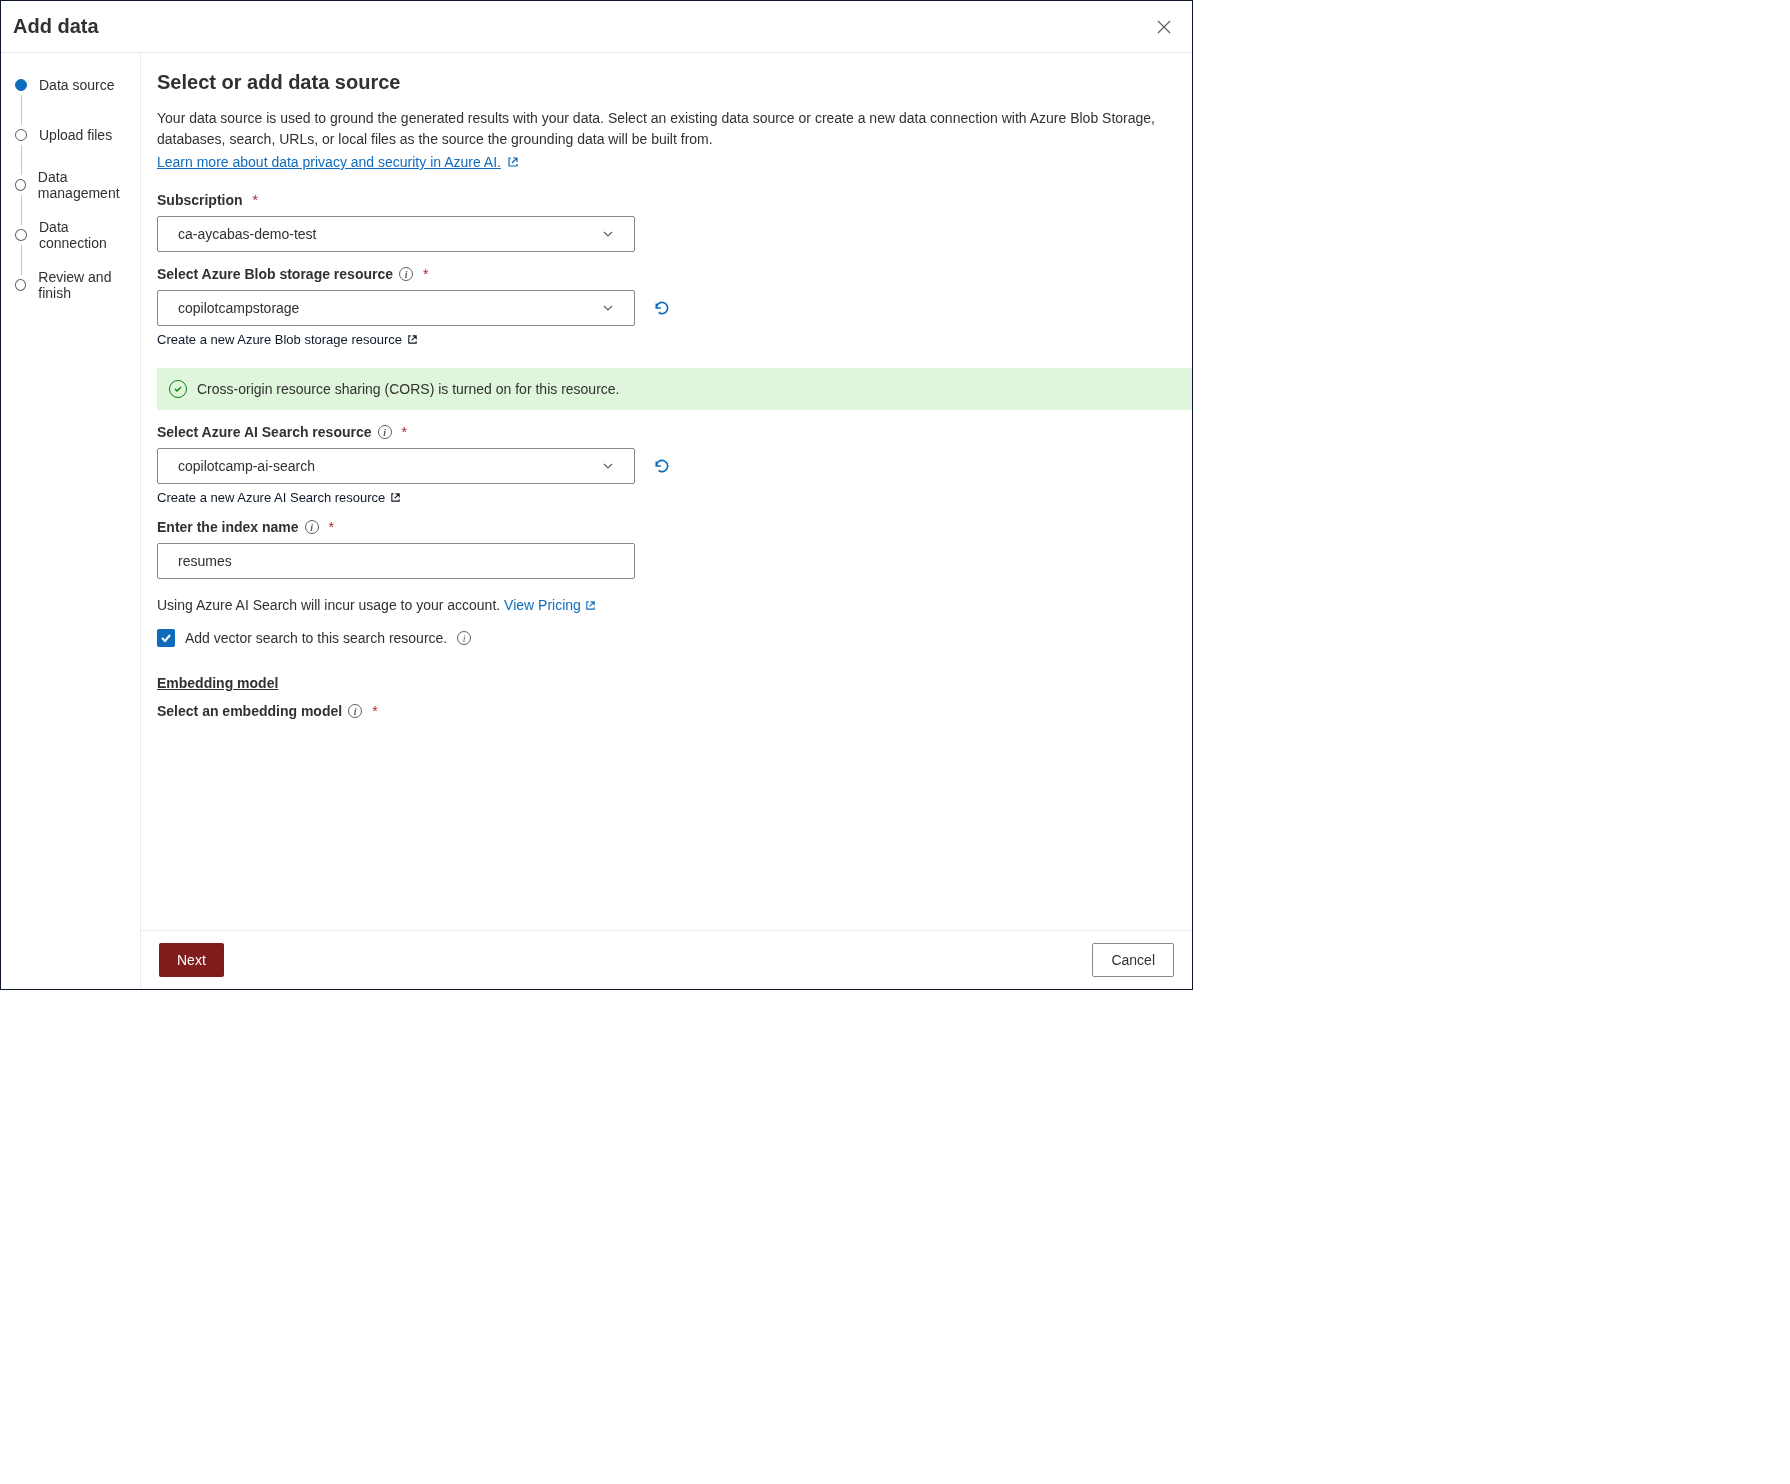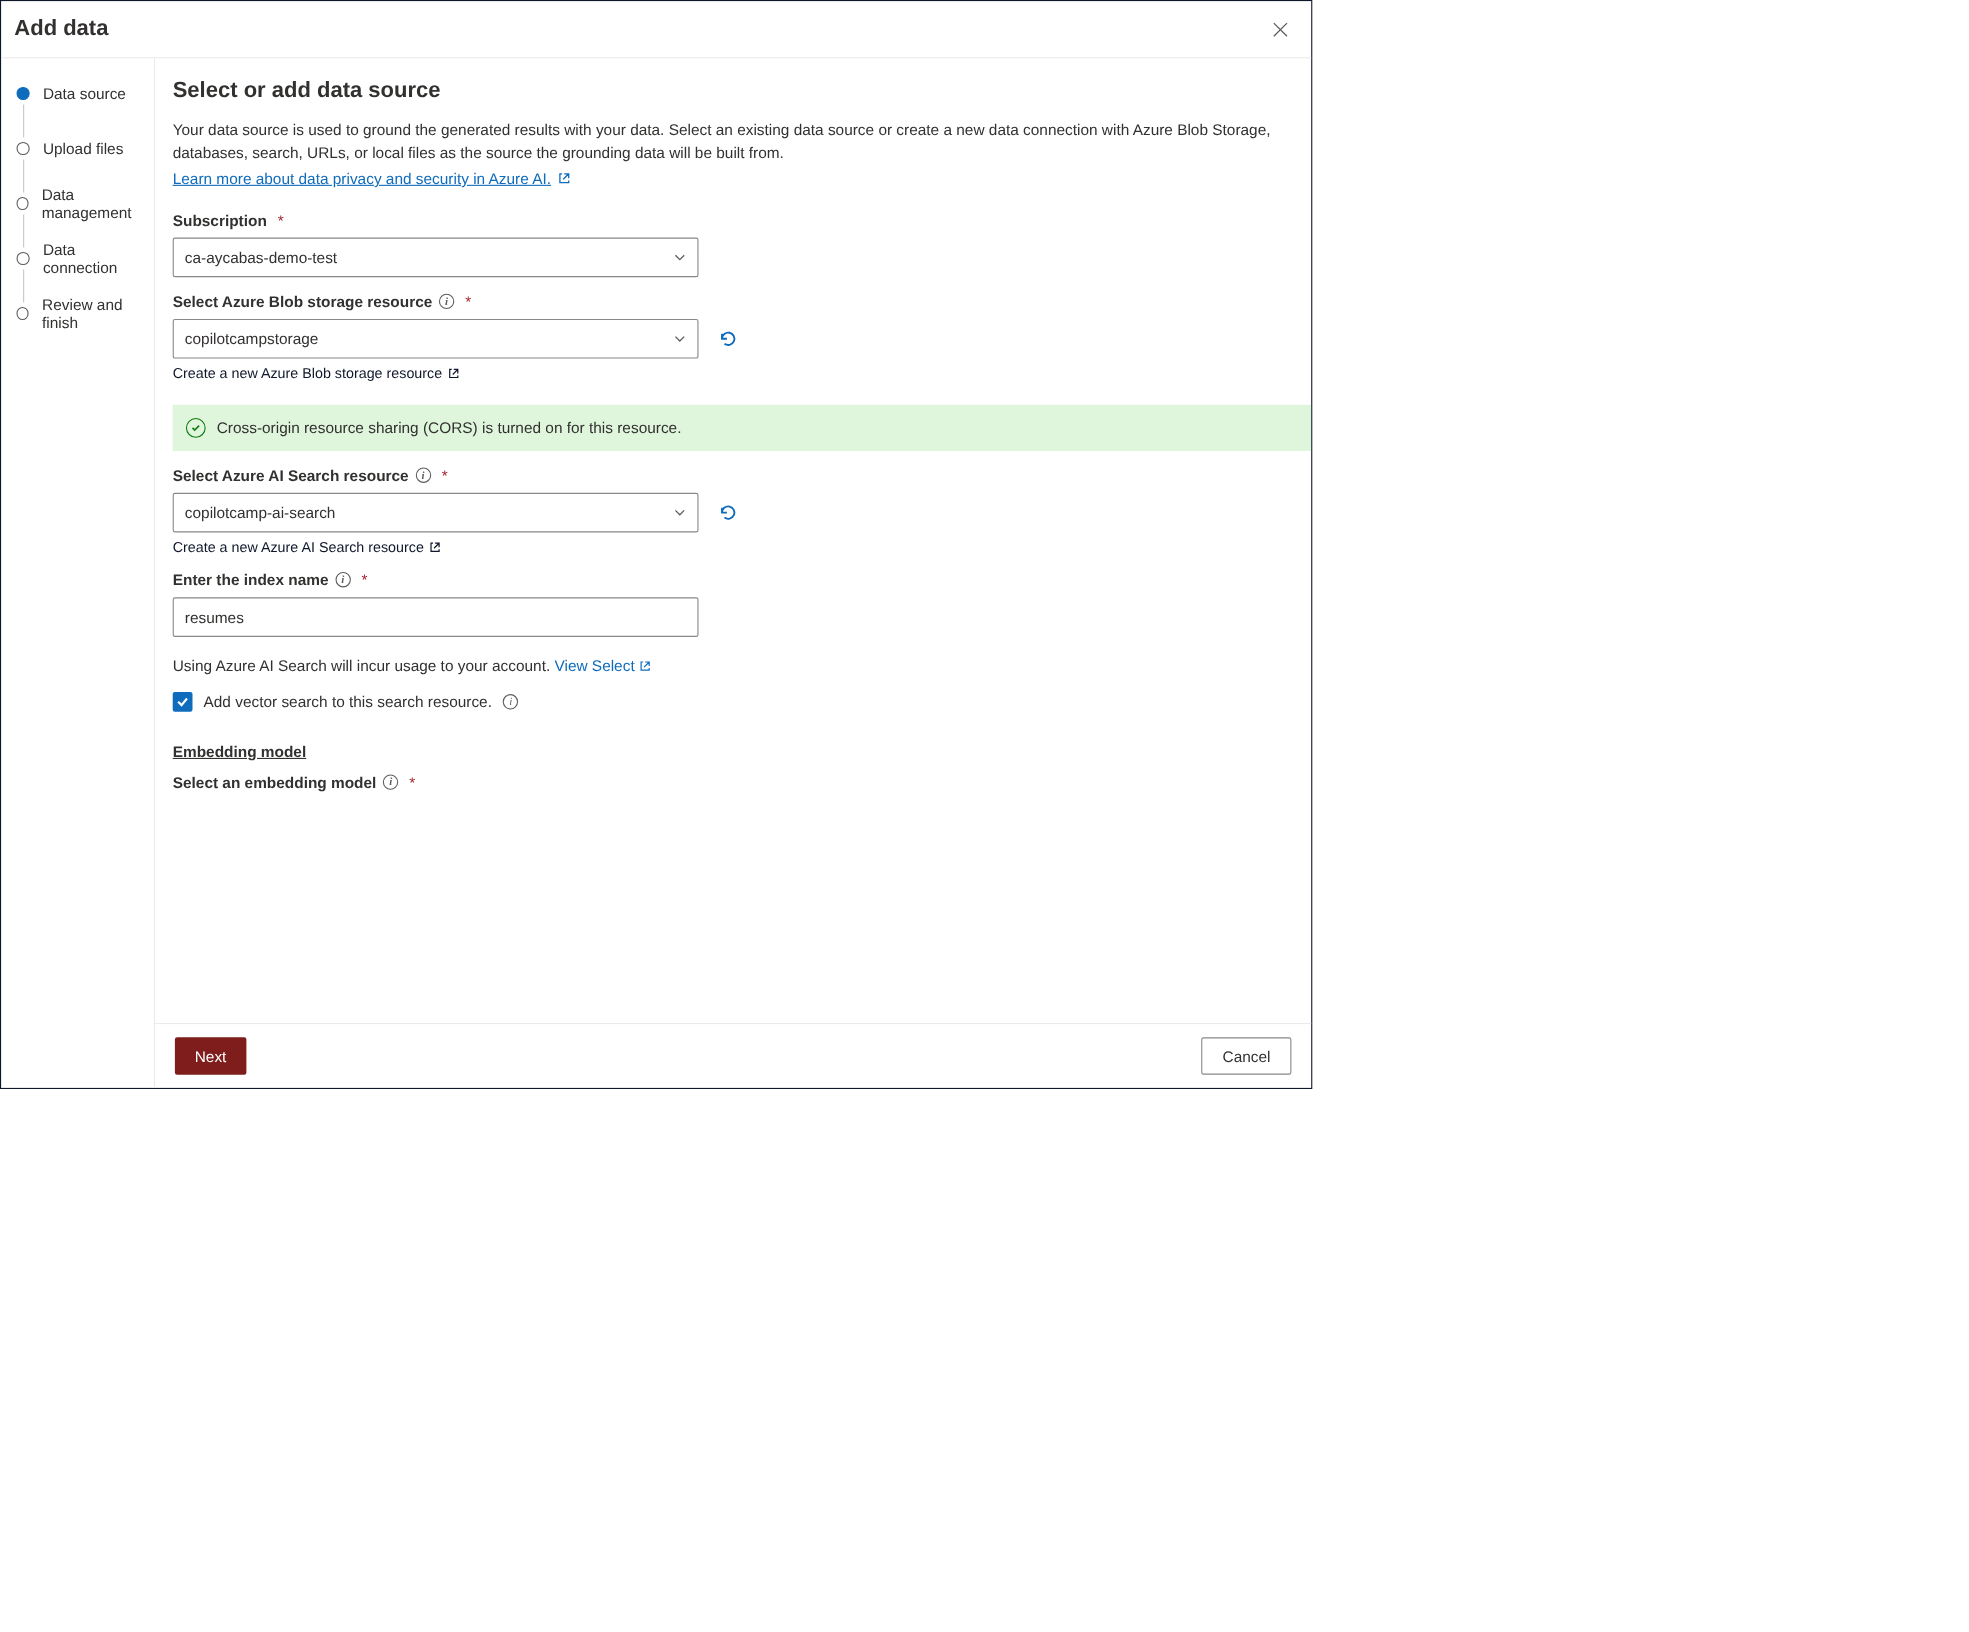--- a/index.html
+++ b/index.html
@@ -136,21 +136,21 @@
   align-items: center;
   gap: 18px;
   margin-top: 8px;
 }
 .select-box, .text-input {
   width: 478px;
   height: 36px;
   border: 1px solid #8a8886;
   border-radius: 2px;
   background: #fff;
-  padding: 0 10px;
+  padding: 0 20px;
   font-size: 14px;
   color: #323130;
   display: flex;
   align-items: center;
   justify-content: space-between;
   cursor: pointer;
 }
 .text-input {
   cursor: text;
   justify-content: flex-start;
@@ -395,21 +395,21 @@
           <div class="field-row">
             <div class="text-input">
               <span>resumes</span>
             </div>
           </div>
         </div>
 
         <div class="pricing-row">
           <span>Using Azure AI Search will incur usage to your account. </span>
           <a>
-            <span>View Select</span>
+            <span>View Pricing</span>
             <svg width="11" height="11" viewBox="0 0 12 12">
                 <path d="M4 2 H2 V10 H10 V8 M6 2 H10 V6 M10 2 L5 7" stroke="currentColor" stroke-width="1.2" fill="none"></path>
               </svg>
           </a>
         </div>
 
         <div class="checkbox-row">
           <div class="checkbox">
             <svg width="12" height="12" viewBox="0 0 12 12">
                 <path d="M2 6 L5 9 L10 3" stroke="currentColor" stroke-width="2" fill="none"></path>

